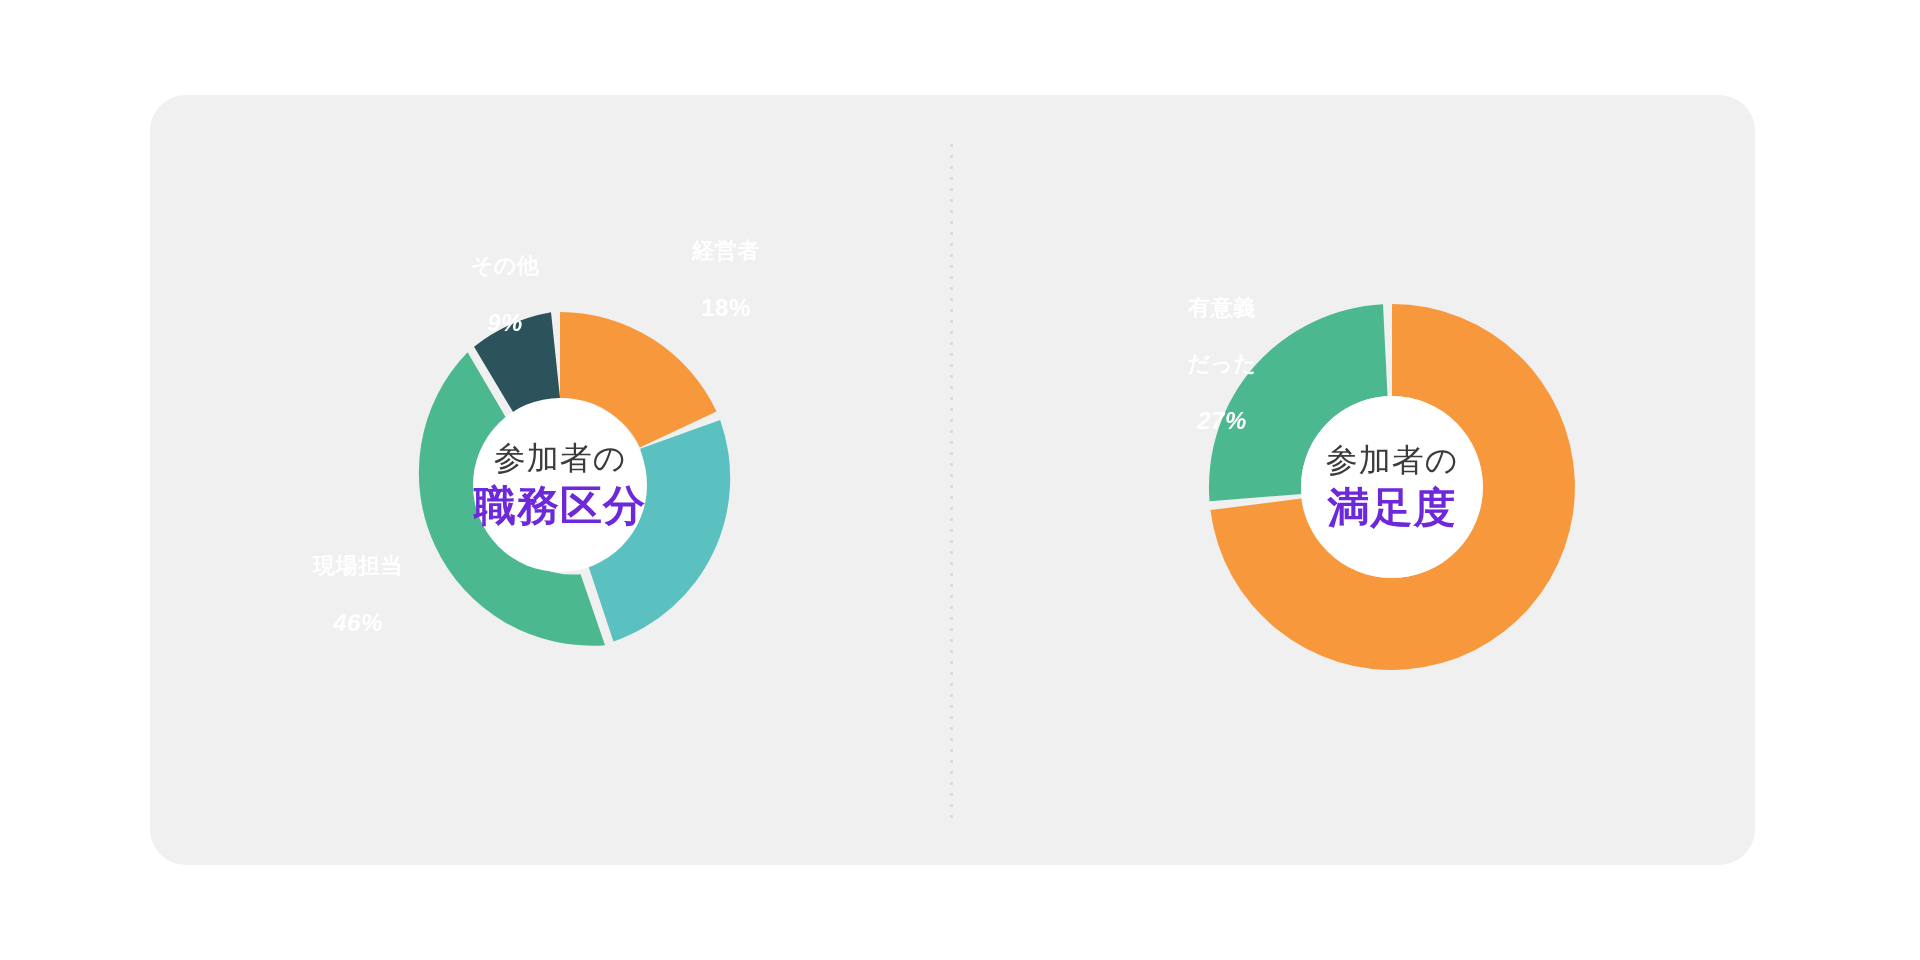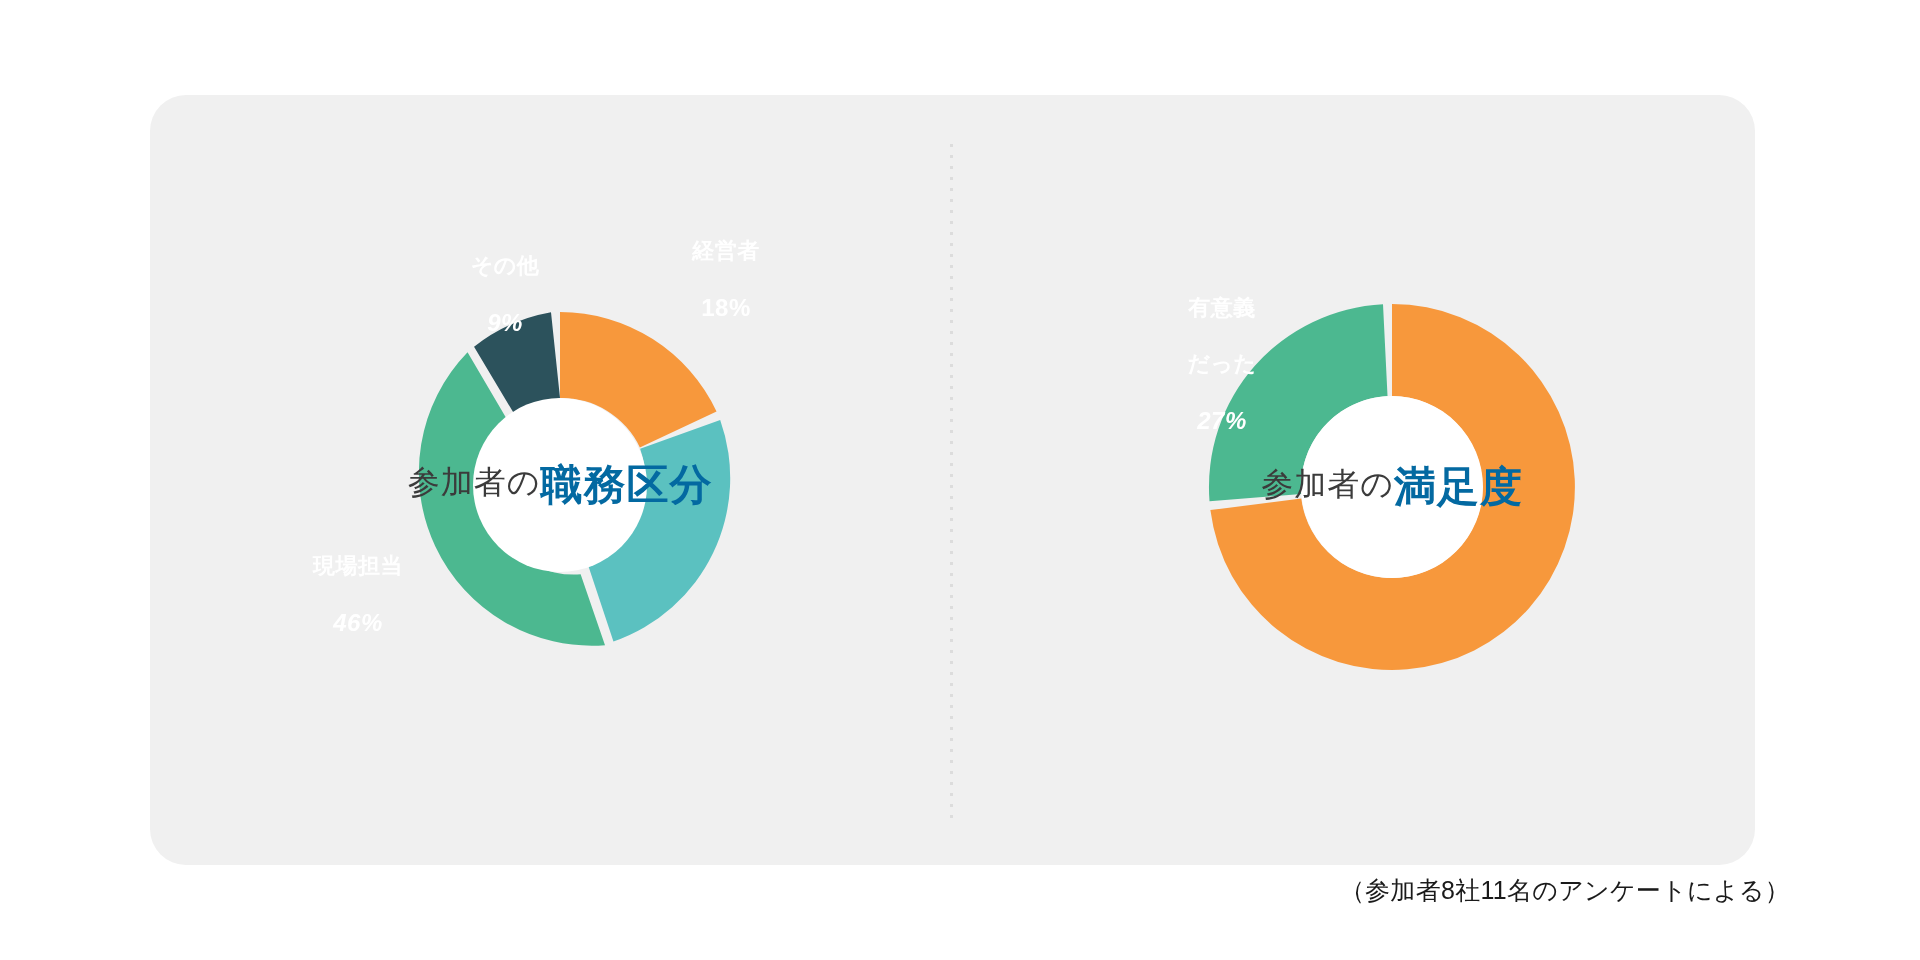--- a/index.html
+++ b/index.html
@@ -29,34 +29,34 @@
     background-repeat:repeat-y;
   }
 
   .donut-wrap{position:absolute;}
   .donut-wrap svg{display:block;overflow:visible;}
 
   .center-label{
     position:absolute;
     left:0;top:0;
     width:100%;height:100%;
-    display:flex;
+    display:flex;flex-direction:column;
     align-items:center;justify-content:center;
     pointer-events:none;
   }
   .center-top{
     color:#3b3b3b;
     font-size:32px;
     letter-spacing:1px;
     line-height:1.15;
     margin-bottom:5px;
     font-weight:400;
   }
   .center-main{
-    color:#0369a1;
+    color:#6d28d9;
     font-size:42px;
     font-weight:700;
     letter-spacing:1px;
     line-height:1.15;
     text-align:center;
   }
 
   
   .slice-label{
     position:absolute;
@@ -158,15 +158,14 @@
     </div>
   </div>
 
 
   <div class="slice-label" style="left:1222px;top:365px;">
     <span class="nm">有意義</span>
     <span class="nm" style="margin-top:6px;">だった</span>
     <span class="pc">27%</span>
   </div>
 
-  <div class="footnote">（参加者8社11名のアンケートによる）</div>
 
 </div>
 
 </body></html>

